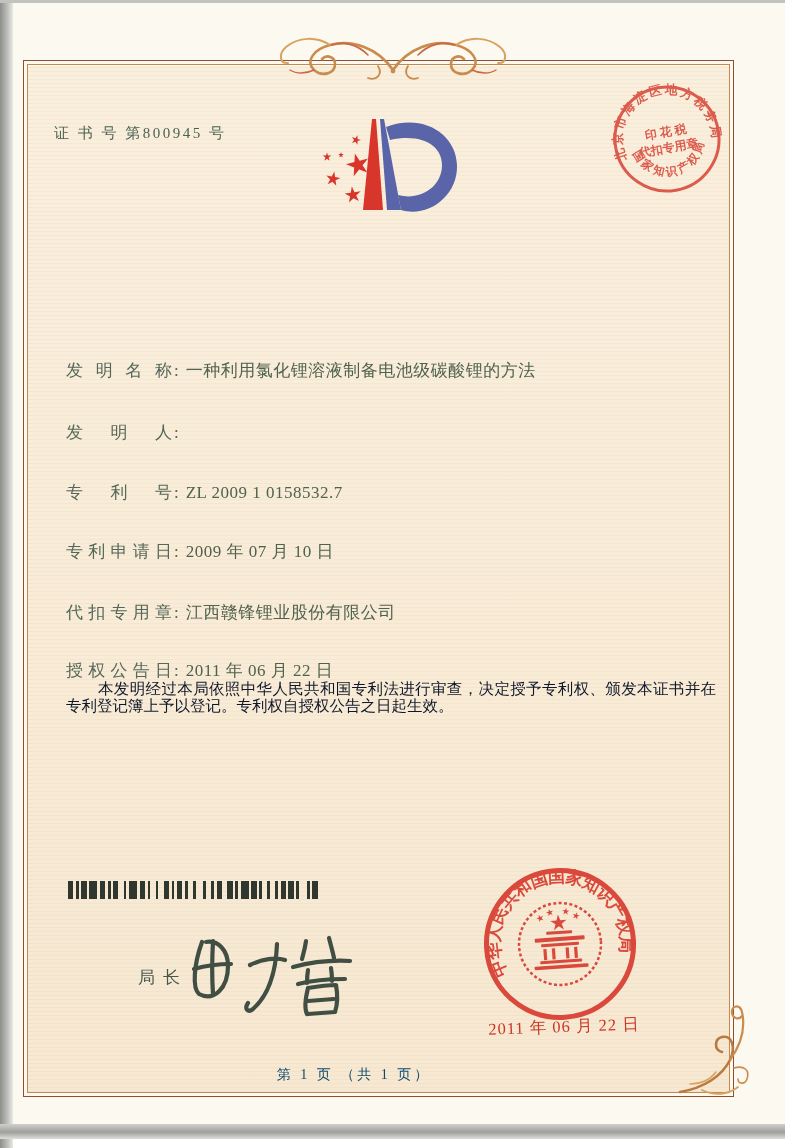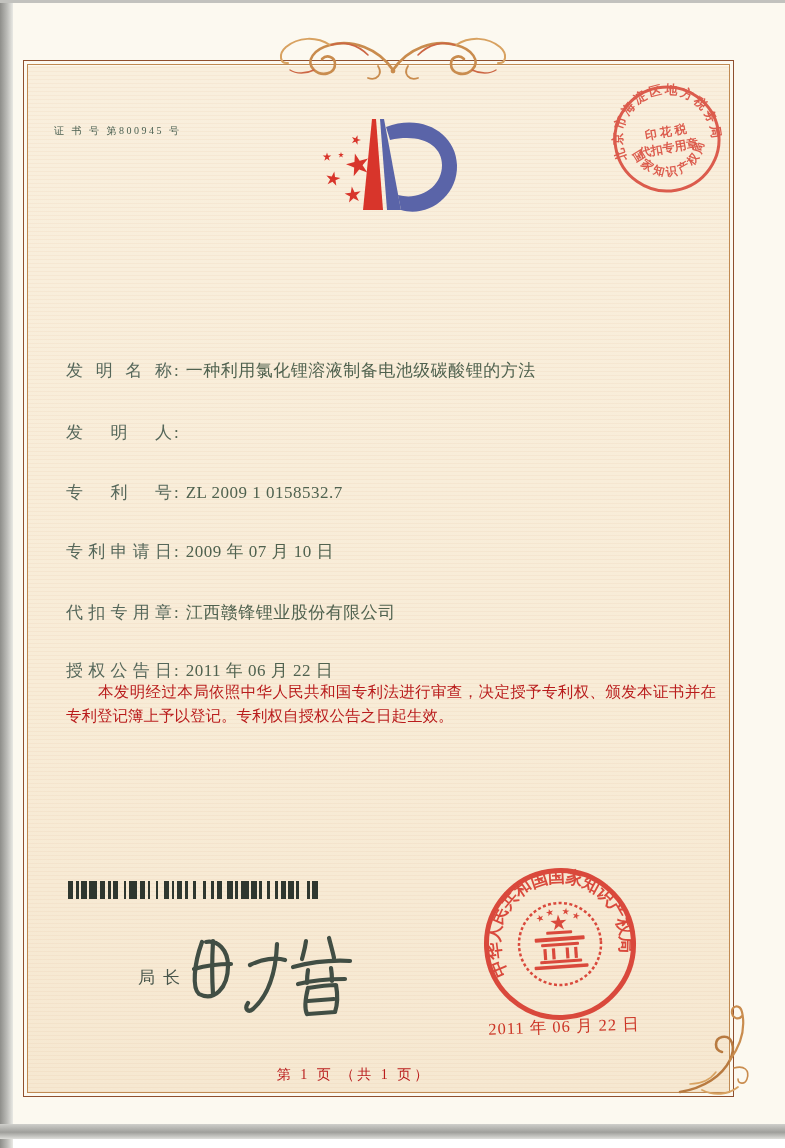--- a/index.html
+++ b/index.html
@@ -18,54 +18,54 @@
   .paper-tint { position:absolute; left:27px; top:66px; width:702px; height:1026px;
     background:
       repeating-linear-gradient(0deg, rgba(205,140,95,0.07) 0 1px, rgba(255,255,255,0) 1px 4px),
       linear-gradient(180deg,#f9efdd 0%,#f8ecd7 60%,#f6e8d1 100%); }
 
   .frame-dark  { position:absolute; left:23px; top:60px; width:711px; height:1037px;
                  border:1.6px solid #8f4f2e; }
   .frame-light { position:absolute; left:27px; top:64px; width:703px; height:1029px;
                  border:1px solid #c08a52; }
 
-  .cert-no { position:absolute; left:54px; top:124px; font-size:10px; letter-spacing:2.5px;
+  .cert-no { position:absolute; left:54px; top:124px; font-size:15px; letter-spacing:2.5px;
              color:#4c6152; }
 
   .logo { position:absolute; left:303px; top:106px; }
 
   .tax-stamp { position:absolute; left:608px; top:80px; transform:rotate(-10deg); opacity:.88; }
 
   .doc-title { position:absolute; left:0; top:236px; width:785px; text-align:center;
                font-size:41px; font-weight:bold; letter-spacing:27px; padding-left:27px;
                color:#3c6151; }
 
   .field-row { position:absolute; left:66px; width:660px; display:flex; align-items:baseline;
                font-size:17px; color:#50624f; }
   .f-label { display:inline-block; width:106px; text-align:justify; text-align-last:justify;
              color:#55675a; flex:none;margin-top:9px; }
   .f-colon { margin:0 7px 0 2px; flex:none; }
   .f-value { letter-spacing:.5px; }
 
   .body-text { position:absolute; left:66px; top:680px; width:650px; font-size:15.5px;
-               line-height:24px; color:#b91c1c; text-align:justify; }
+               line-height:17px; color:#0f172a; text-align:justify; }
   .body-text p { text-indent:32px; }
 
   .barcode { position:absolute; left:68px; top:881px; width:250px; height:18px; display:flex; }
 
   .sig-label { position:absolute; left:138px; top:966px; font-size:17px; letter-spacing:8px;
                color:#49564b; }
   .sig-svg { position:absolute; left:182px; top:924px; }
 
   .seal { position:absolute; left:480px; top:864px; transform:rotate(-4deg); }
   .seal-date { position:absolute; left:478px; top:1016px; width:172px; text-align:center;
                font-size:16.5px; letter-spacing:1px; color:#cc3526; transform:rotate(-2deg); }
 
   .footer { position:absolute; left:24px; top:1066px; width:660px; text-align:center;
-            font-size:14px; letter-spacing:3px; color:#b91c1c; }
+            font-size:14px; letter-spacing:3px; color:#0c4a6e; }
 
   .ornament-top { position:absolute; left:258px; top:30px; }
   .flourish-br  { position:absolute; left:676px; top:1002px; }
 </style>
 </head>
 <body>
 
 <div class="page">
 
   <div class="paper"></div>

